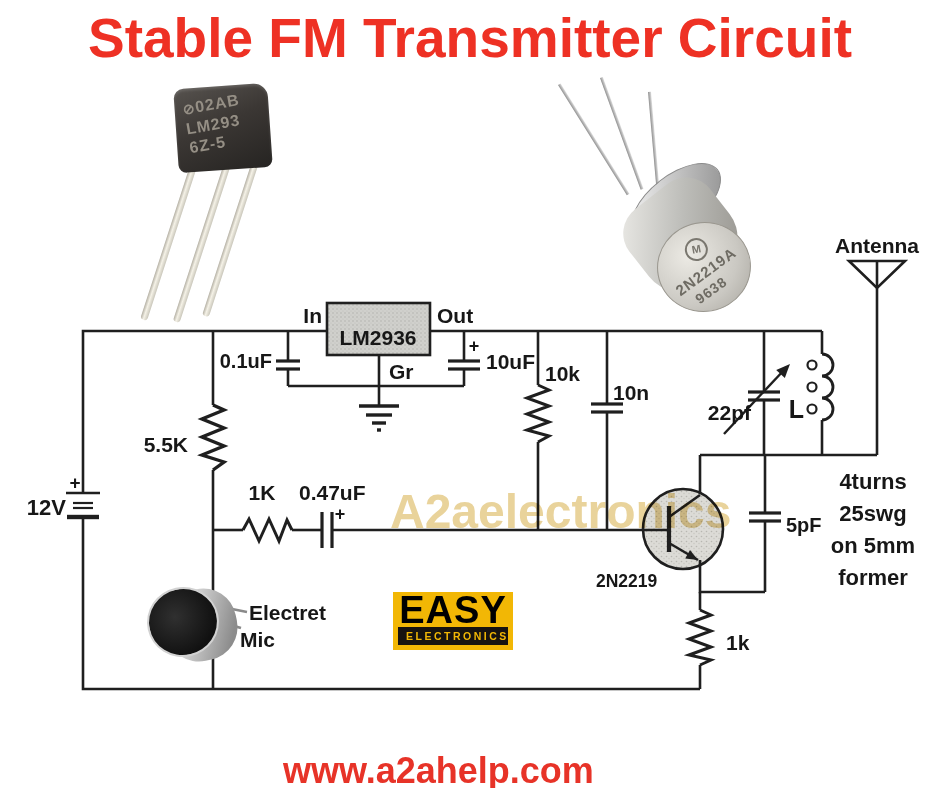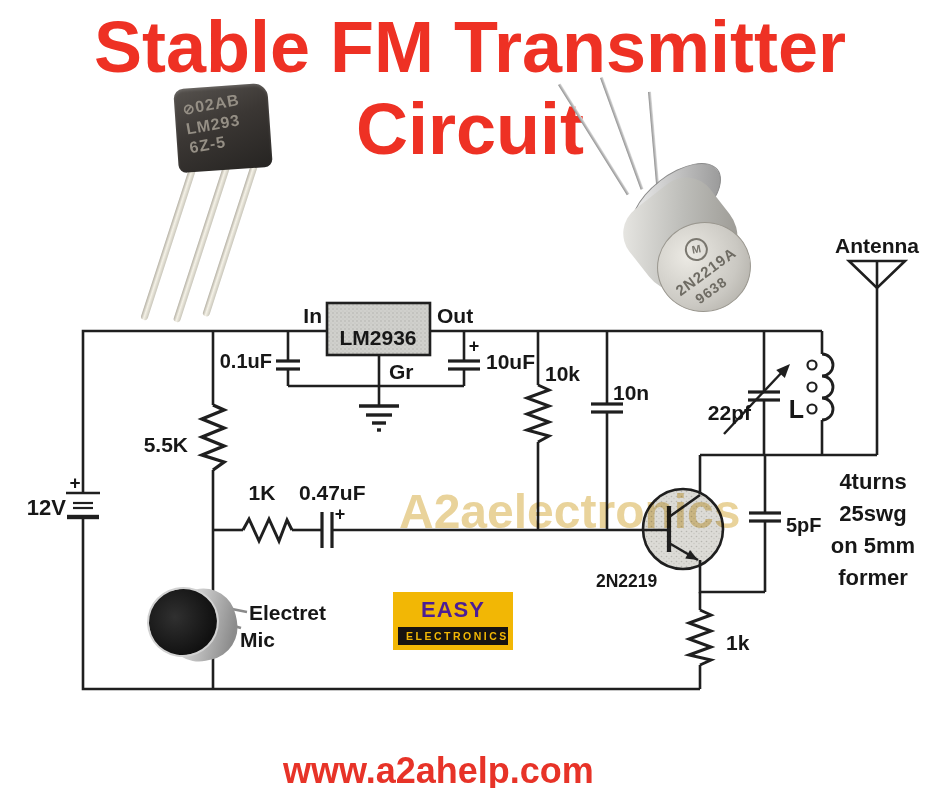--- a/index.html
+++ b/index.html
@@ -1,23 +1,23 @@
 <!DOCTYPE html>
 <html><head>
 <meta charset="utf-8">
 <style>
   html,body{margin:0;padding:0;background:#ffffff;}
   #canvas{position:relative;width:940px;height:788px;background:#fff;overflow:hidden;
           font-family:"Liberation Sans",sans-serif;}
   
   #title{position:absolute;top:6px;left:0;width:940px;text-align:center;
-         font-size:72px;font-weight:800;letter-spacing:0px;color:#ee3124;}
+         font-size:55px;font-weight:800;letter-spacing:0px;color:#ee3124;}
   #footer{position:absolute;left:283px;top:750px;font-size:36px;font-weight:800;color:#e73328;}
   
-  #watermark{position:absolute;left:399px;top:484px;font-size:48px;font-weight:700;
+  #watermark{position:absolute;left:390px;top:484px;font-size:48px;font-weight:700;
              color:#e9d39b;mix-blend-mode:multiply;z-index:3;letter-spacing:0px;white-space:nowrap;}
   
   #schem{position:absolute;left:0;top:0;z-index:2;}
   #schem text{font-family:"Liberation Sans",sans-serif;font-weight:700;fill:#171717;}
   
   .to92{position:absolute;left:120px;top:70px;width:210px;height:280px;z-index:4;}
   .to92 .leg{position:absolute;width:7px;border-radius:3px;
              background:linear-gradient(90deg,#b4b0a4,#f5f2e7 45%,#c9c6ba);
              transform-origin:top center;transform:rotate(18deg);}
   .to92 .pkg{position:absolute;left:56px;top:16px;width:94px;height:84px;
@@ -49,22 +49,22 @@
   
   .mic{position:absolute;left:145px;top:584px;width:100px;height:86px;z-index:4;}
   .mic .mbody{position:absolute;left:20px;top:5px;width:72px;height:72px;border-radius:46%;
               transform:rotate(-12deg);
               background:linear-gradient(115deg,#f4f4f4 10%,#c9c9c9 45%,#8c8c8c 85%);}
   .mic .mtop{position:absolute;left:2px;top:3px;width:68px;height:66px;border-radius:50%;
              transform:rotate(-12deg);border:2px solid #d2d2d2;
              background:radial-gradient(circle at 40% 40%,#303030,#111 70%);}
   
   .easylogo{position:absolute;left:393px;top:592px;width:120px;height:58px;background:#f2b705;z-index:4;}
-  .easylogo .l1{margin-top:2px;text-align:center;font-size:22px;font-weight:800;
-                letter-spacing:1px;color:#4c1d95;line-height:32px;}
+  .easylogo .l1{margin-top:2px;text-align:center;font-size:38px;font-weight:800;
+                letter-spacing:1px;color:#000000;line-height:32px;}
   .easylogo .l2{margin:1px 5px 0 5px;background:#171310;color:#f2b705;text-align:center;
                 font-size:10.5px;font-weight:700;letter-spacing:2.5px;padding:3px 8px;}
 </style>
 </head>
 <body>
 
 <div id="canvas">
 
   <div id="title">Stable FM Transmitter Circuit</div>
 

